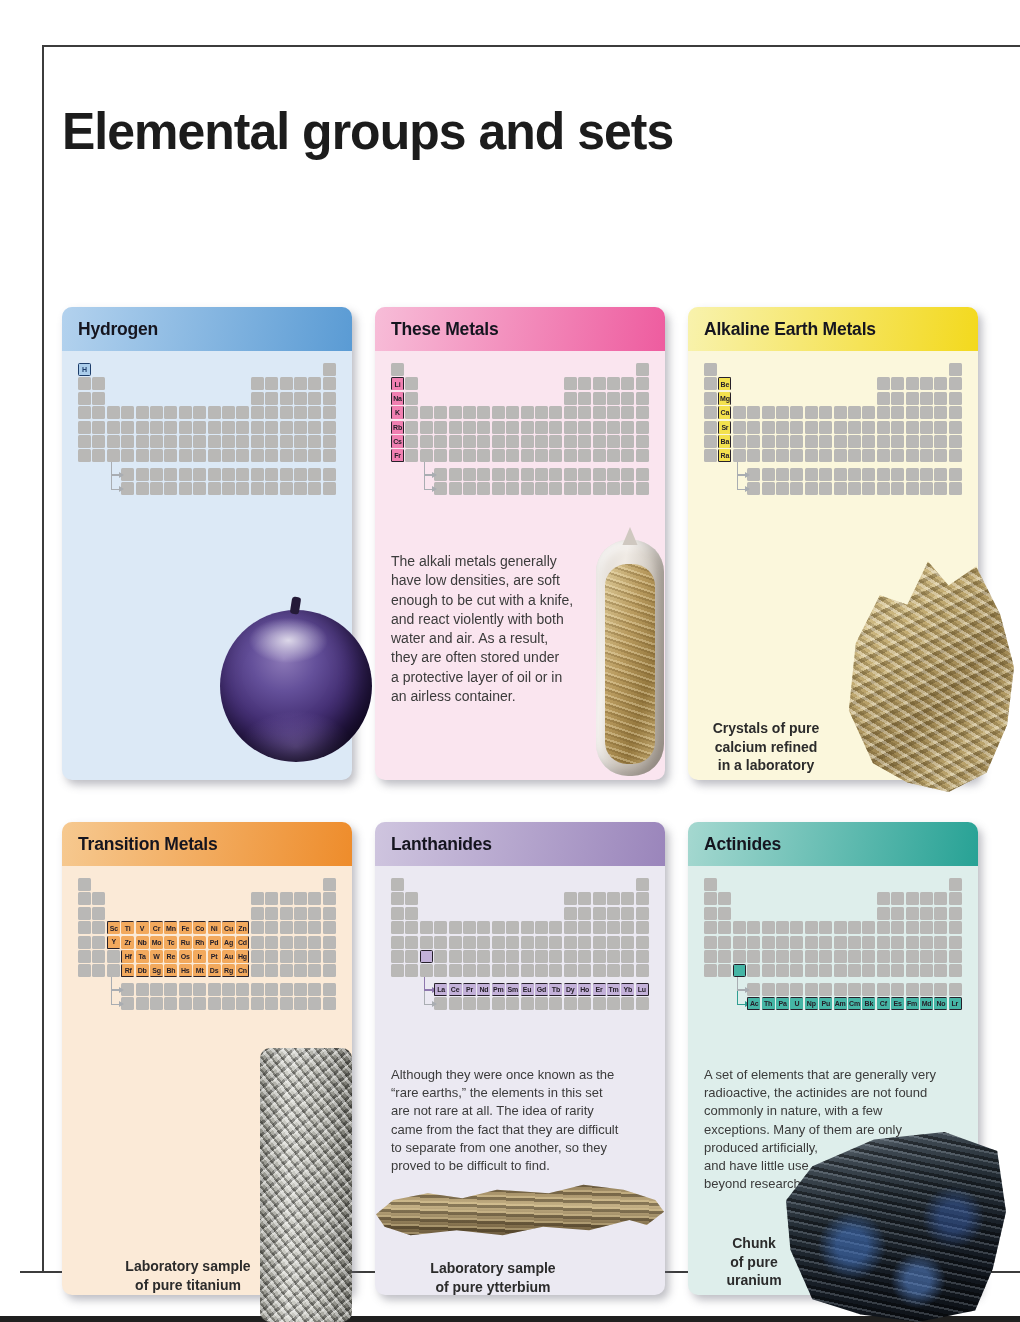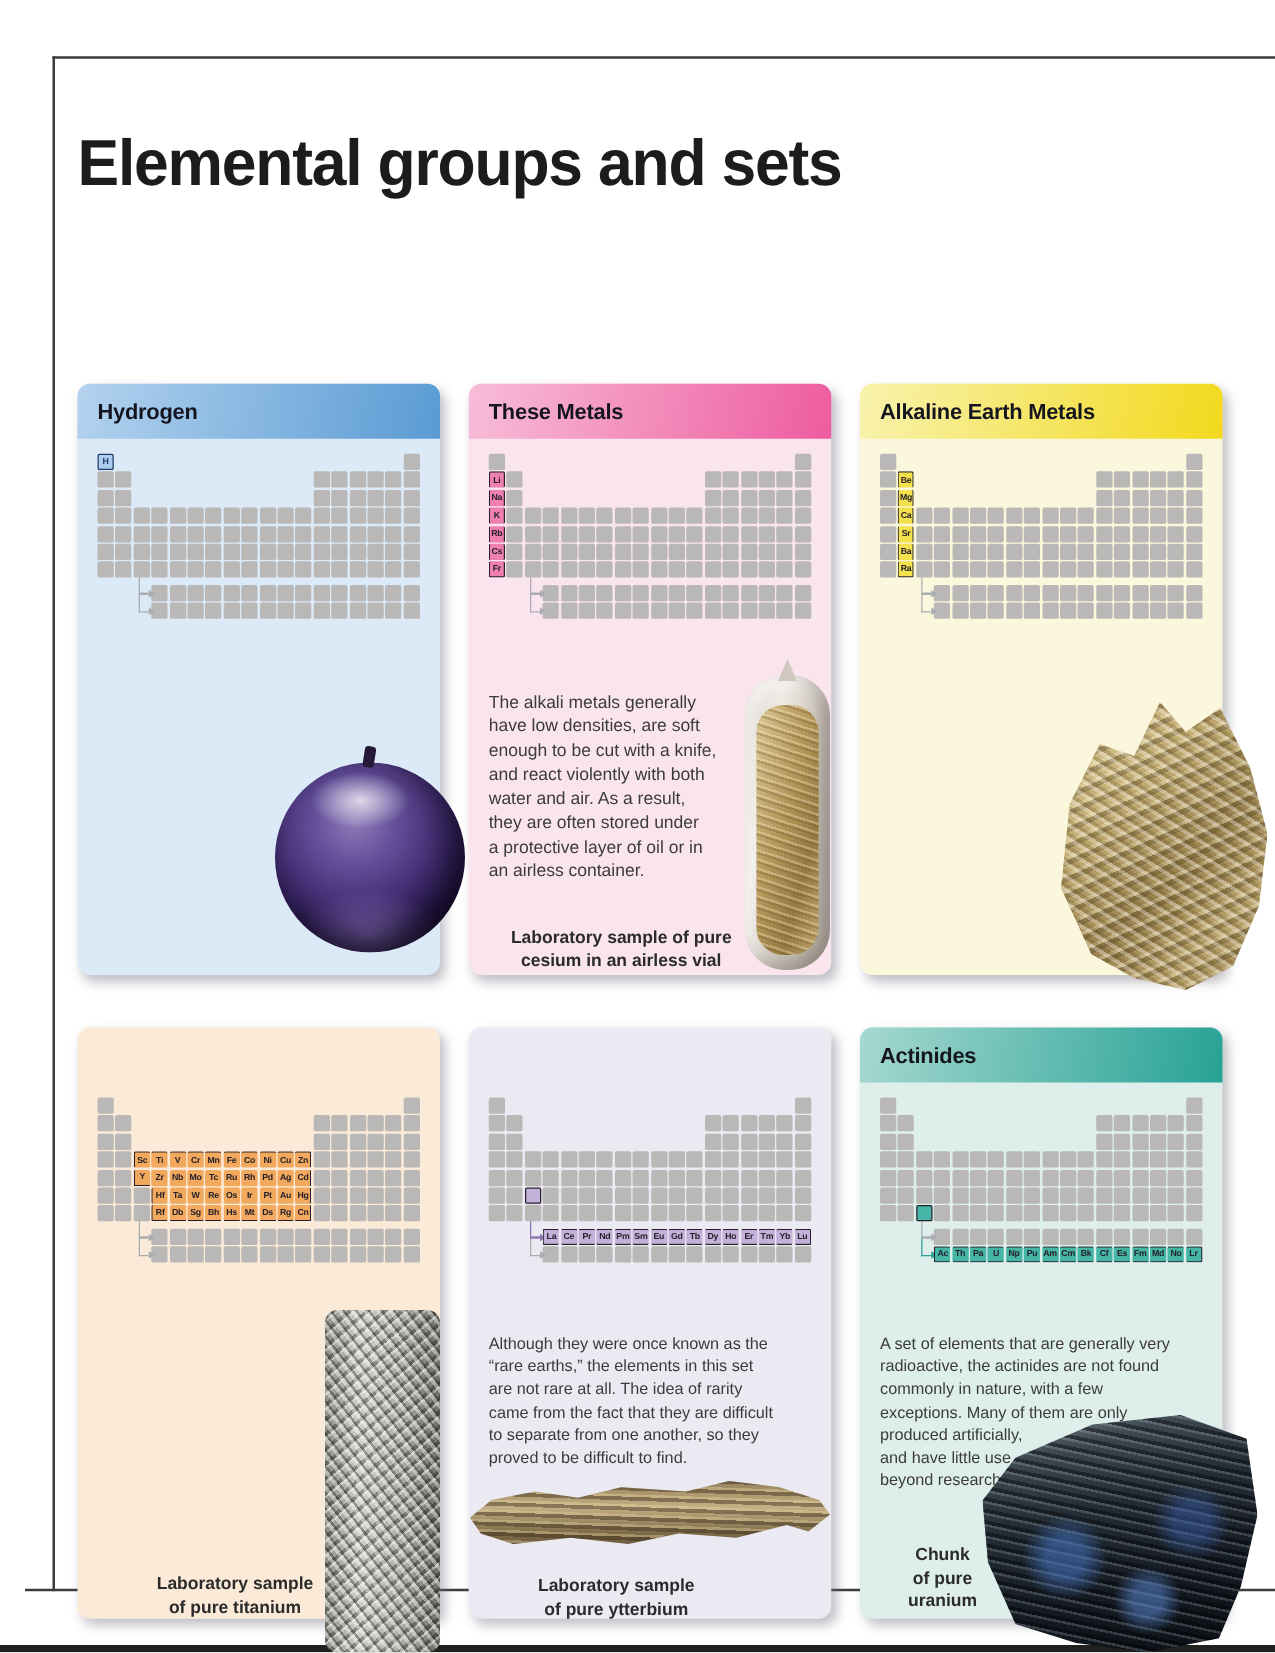--- a/index.html
+++ b/index.html
@@ -389,22 +389,20 @@
         <div class="ahead" style="left: 41.2px; top: 122.95px; border-left: 5px solid rgb(169, 173, 178);"></div>
       </div>
     <p class="desc">The alkali metals generally
 have low densities, are soft
 enough to be cut with a knife,
 and react violently with both
 water and air. As a result,
 they are often stored under
 a protective layer of oil or in
 an airless container.</p>
-    <p class="caption">Laboratory sample of pure
-cesium in an airless vial</p>
   </section>
 
   <section class="card card-alkaline" id="card-alkaline" style="background: rgb(251, 247, 220);">
     <div class="card-header" style="background: linear-gradient(100deg, rgb(248, 242, 173), rgb(243, 217, 29));">Alkaline Earth Metals</div>
     <div class="minitable">
         <div class="cell" style="left: 0px; top: 0px;"></div>
         <div class="cell" style="left: 244.8px; top: 0px;"></div>
         <div class="cell" style="left: 0px; top: 14.4px;"></div>
         <div class="cell hl" style="left: 14.4px; top: 14.4px; background: rgb(243, 225, 78); border-top: 1.5px solid rgb(38, 32, 42); border-left: 1.5px solid rgb(38, 32, 42); border-right: 1.5px solid rgb(38, 32, 42);">
           <span style="color: rgb(38, 32, 42);">Be</span>
@@ -535,23 +533,27 @@
         <div class="cell" style="left: 216px; top: 119.2px;"></div>
         <div class="cell" style="left: 230.4px; top: 119.2px;"></div>
         <div class="cell" style="left: 244.8px; top: 119.2px;"></div>
         <div class="aline" style="left: 32.8px; top: 99.4px; width: 1.5px; height: 11.9px; background: rgb(169, 173, 178);"></div>
         <div class="aline" style="left: 32.8px; top: 111.3px; width: 1.5px; height: 15.9px; background: rgb(169, 173, 178);"></div>
         <div class="aline" style="left: 32.8px; top: 111.3px; width: 8.4px; height: 1.5px; background: rgb(169, 173, 178);"></div>
         <div class="aline" style="left: 32.8px; top: 125.7px; width: 8.4px; height: 1.5px; background: rgb(169, 173, 178);"></div>
         <div class="ahead" style="left: 41.2px; top: 108.55px; border-left: 5px solid rgb(169, 173, 178);"></div>
         <div class="ahead" style="left: 41.2px; top: 122.95px; border-left: 5px solid rgb(169, 173, 178);"></div>
       </div>
+    <p class="caption">Crystals of pure
+calcium refined
+in a laboratory</p>
   </section>
 
   <section class="card card-transition" id="card-transition" style="background: rgb(251, 234, 215);">
+    <div class="card-header" style="background: linear-gradient(100deg, rgb(246, 201, 144), rgb(238, 140, 43));">Transition Metals</div>
     <div class="minitable">
         <div class="cell" style="left: 0px; top: 0px;"></div>
         <div class="cell" style="left: 244.8px; top: 0px;"></div>
         <div class="cell" style="left: 0px; top: 14.4px;"></div>
         <div class="cell" style="left: 14.4px; top: 14.4px;"></div>
         <div class="cell" style="left: 172.8px; top: 14.4px;"></div>
         <div class="cell" style="left: 187.2px; top: 14.4px;"></div>
         <div class="cell" style="left: 201.6px; top: 14.4px;"></div>
         <div class="cell" style="left: 216px; top: 14.4px;"></div>
         <div class="cell" style="left: 230.4px; top: 14.4px;"></div>
@@ -747,20 +749,21 @@
         <div class="aline" style="left: 32.8px; top: 111.3px; width: 8.4px; height: 1.5px; background: rgb(169, 173, 178);"></div>
         <div class="aline" style="left: 32.8px; top: 125.7px; width: 8.4px; height: 1.5px; background: rgb(169, 173, 178);"></div>
         <div class="ahead" style="left: 41.2px; top: 108.55px; border-left: 5px solid rgb(169, 173, 178);"></div>
         <div class="ahead" style="left: 41.2px; top: 122.95px; border-left: 5px solid rgb(169, 173, 178);"></div>
       </div>
     <p class="caption">Laboratory sample
 of pure titanium</p>
   </section>
 
   <section class="card card-lanthanides" id="card-lanthanides" style="background: rgb(235, 233, 242);">
+    <div class="card-header" style="background: linear-gradient(100deg, rgb(207, 197, 223), rgb(154, 133, 187));">Lanthanides</div>
     <div class="minitable">
         <div class="cell" style="left: 0px; top: 0px;"></div>
         <div class="cell" style="left: 244.8px; top: 0px;"></div>
         <div class="cell" style="left: 0px; top: 14.4px;"></div>
         <div class="cell" style="left: 14.4px; top: 14.4px;"></div>
         <div class="cell" style="left: 172.8px; top: 14.4px;"></div>
         <div class="cell" style="left: 187.2px; top: 14.4px;"></div>
         <div class="cell" style="left: 201.6px; top: 14.4px;"></div>
         <div class="cell" style="left: 216px; top: 14.4px;"></div>
         <div class="cell" style="left: 230.4px; top: 14.4px;"></div>

